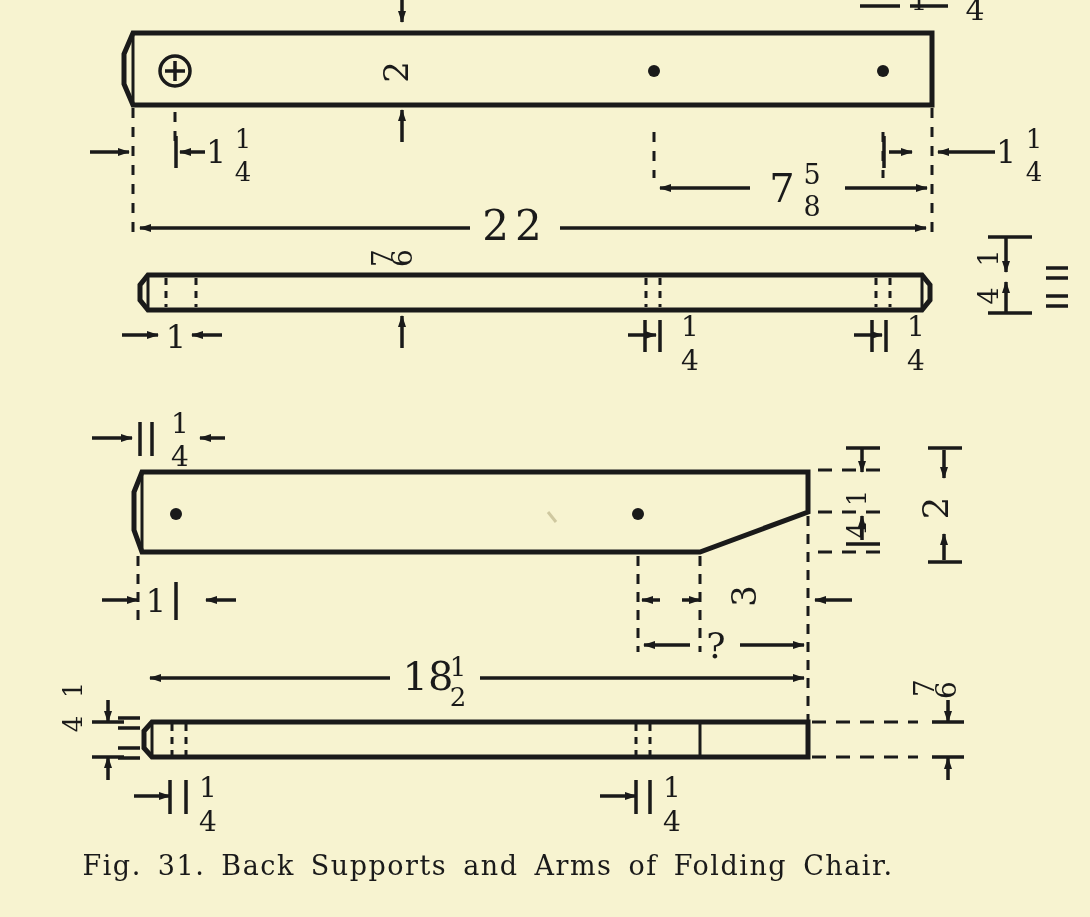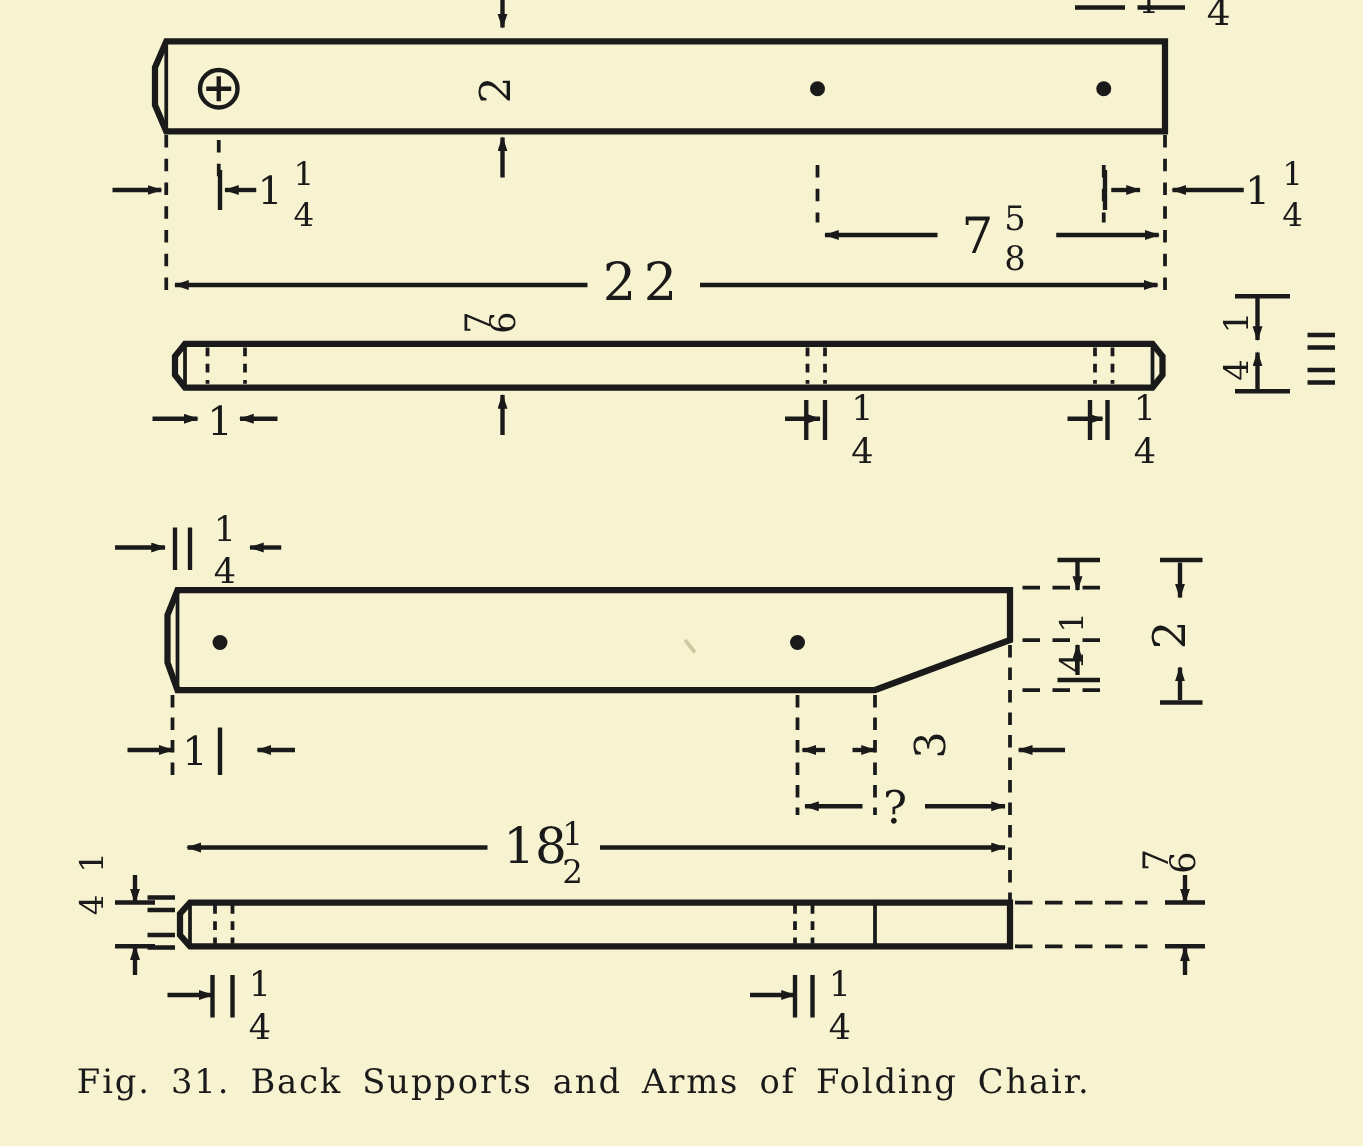--- a/index.html
+++ b/index.html
@@ -14,20 +14,21 @@
   svg{display:block;}
   .cap{
     position:absolute;
     left:0; top:850px; width:934px;
     text-align:center;
     font-family:"DejaVu Serif", serif;
     font-size:27px;
     color:#1a1a1a;
     letter-spacing:1.5px;
     word-spacing:6px;
+    padding-left:21px;
   }
   .dimtext{
     font-family:"DejaVu Serif", serif;
     fill:#1a1a1a;
   }
 </style>
 </head>
 <body>
 
 <div id="sheet">

